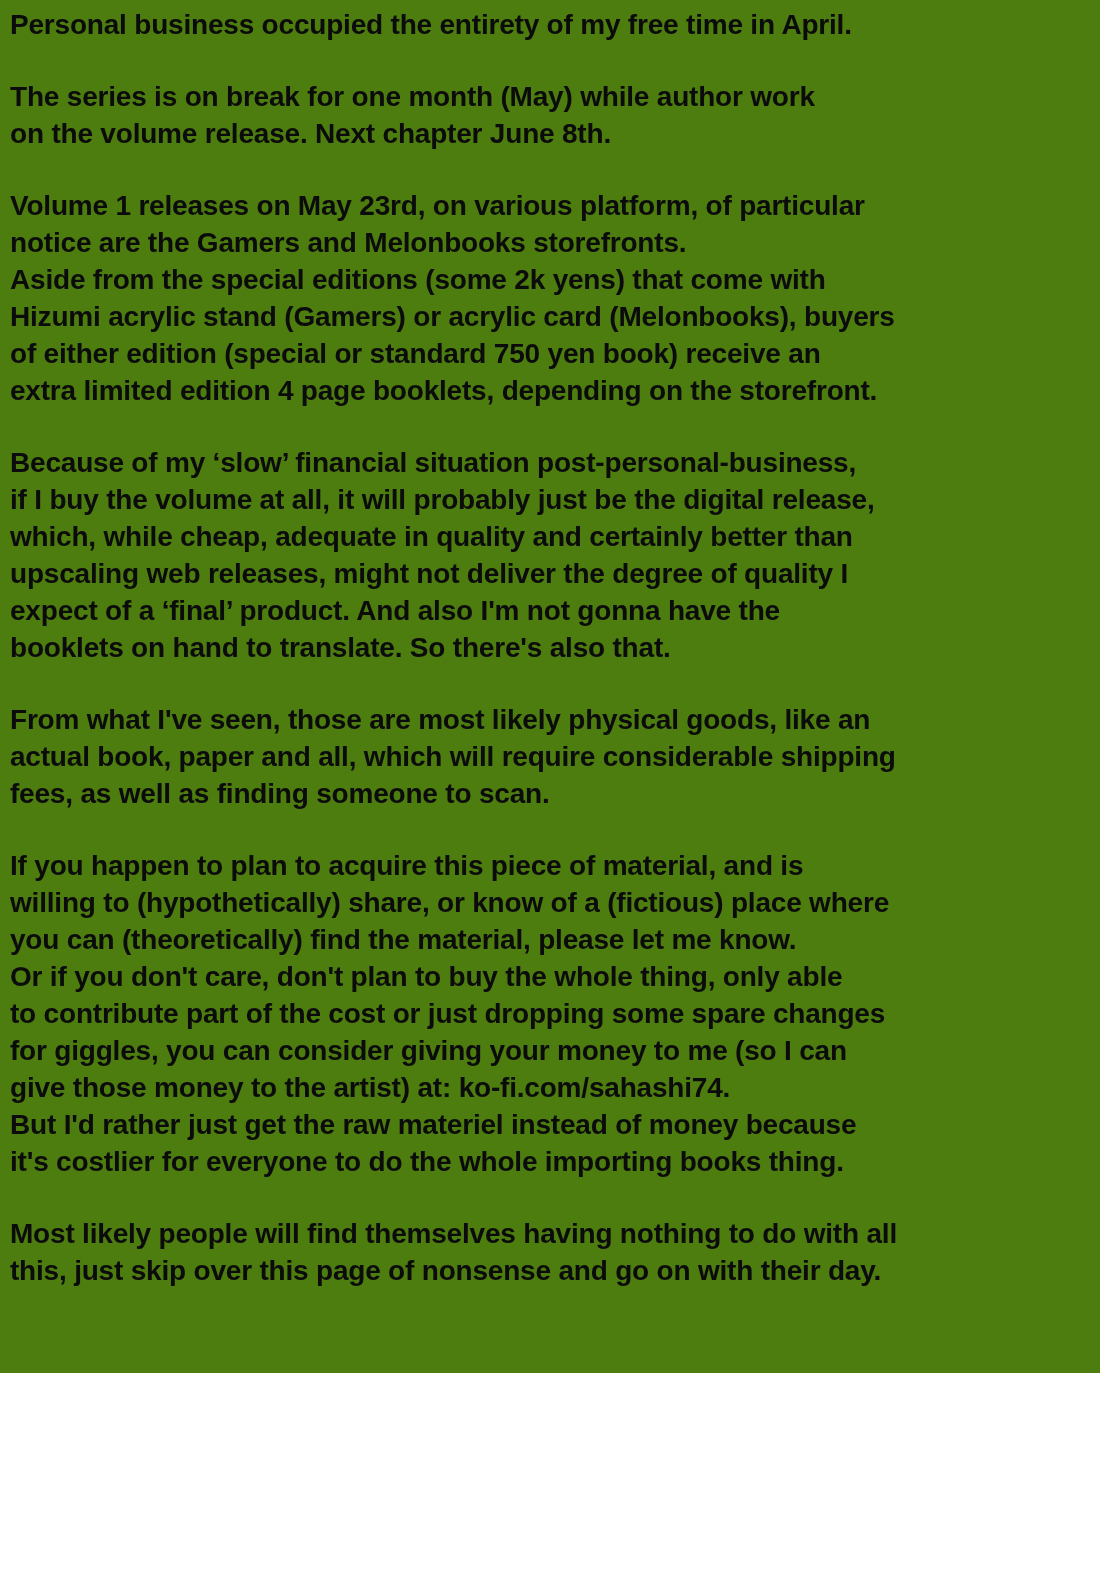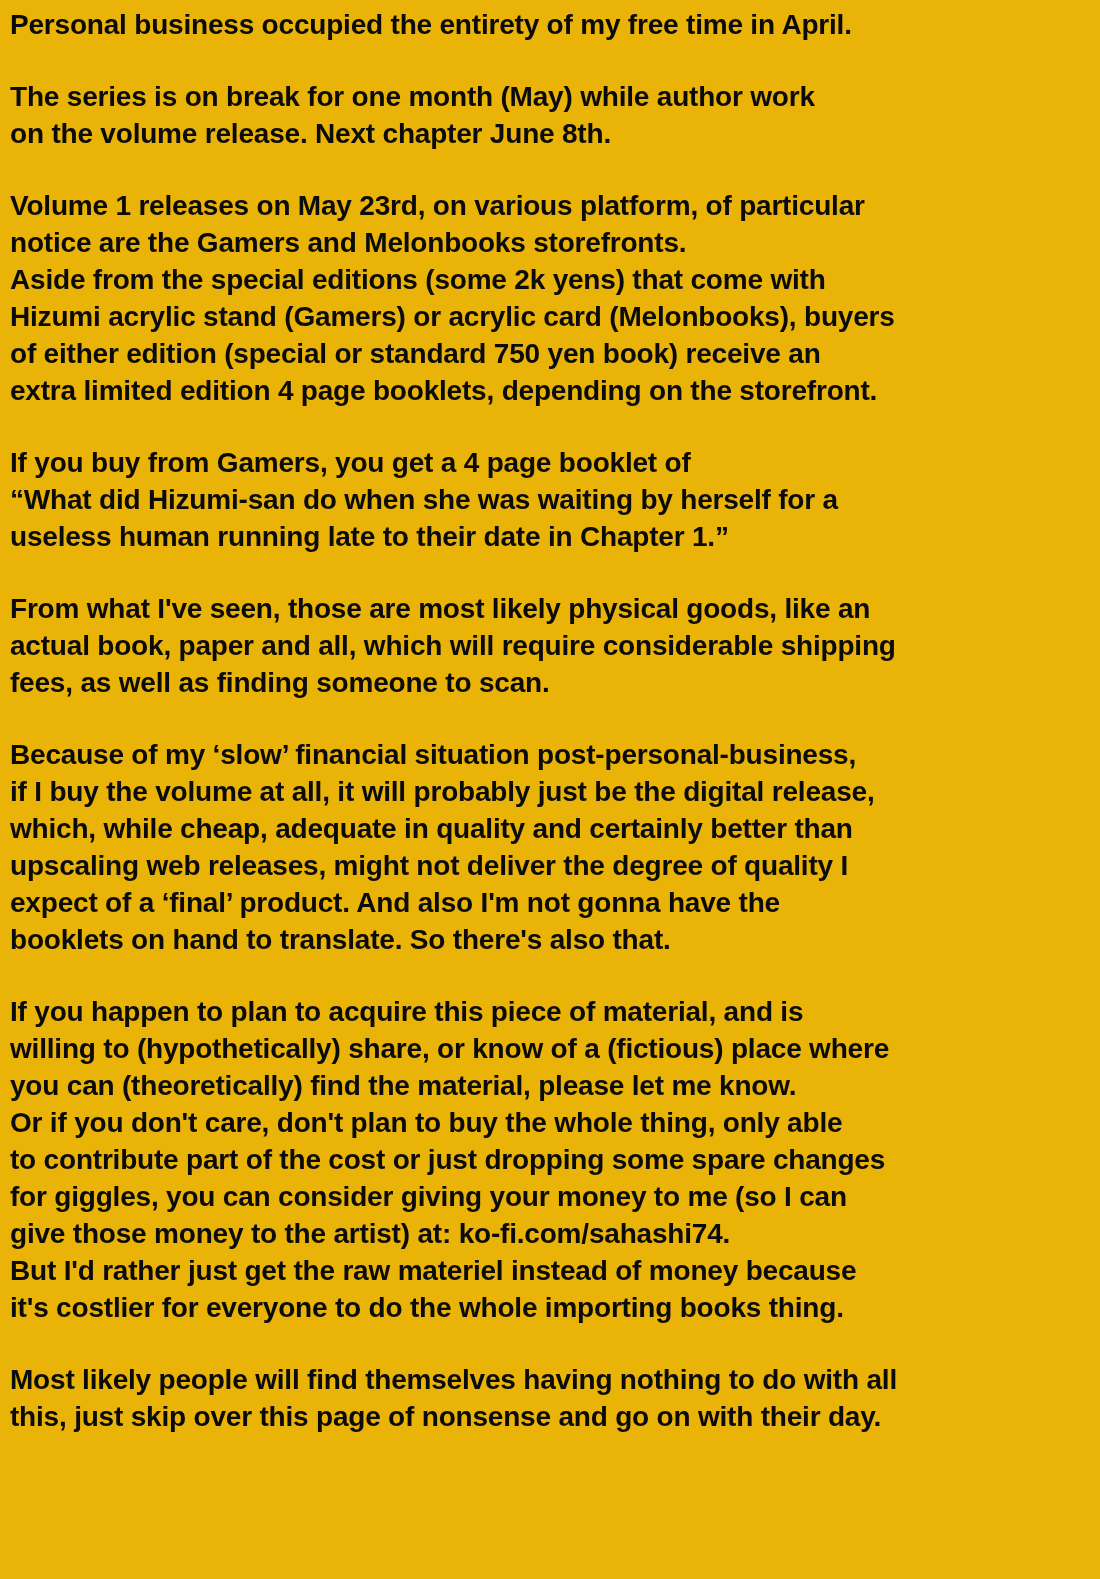--- a/index.html
+++ b/index.html
@@ -8,23 +8,23 @@
   }
   body {
     width: 1100px;
     height: 1579px;
     background: #ffffff;
     overflow: hidden;
   }
   .note-page {
     box-sizing: border-box;
     width: 1100px;
-    height: 1579px;
+    height: 1373px;
     padding: 6px 22px 0 10px;
-    background: #eab308;
+    background: #4d7c0f;
     color: #0b0b0b;
     font-family: "Liberation Sans", sans-serif;
     font-weight: 700;
     font-size: 28px;
     line-height: 37px;
     letter-spacing: -0.2px;
   }
   .note-para {
     margin: 0 0 35px 0;
     white-space: pre-line;
@@ -39,32 +39,29 @@
 <main class="note-page">
   <p class="note-para">Personal business occupied the entirety of my free time in April.</p>
   <p class="note-para">The series is on break for one month (May) while author work
 on the volume release. Next chapter June 8th.</p>
   <p class="note-para">Volume 1 releases on May 23rd, on various platform, of particular
 notice are the Gamers and Melonbooks storefronts.
 Aside from the special editions (some 2k yens) that come with
 Hizumi acrylic stand (Gamers) or acrylic card (Melonbooks), buyers
 of either edition (special or standard 750 yen book) receive an
 extra limited edition 4 page booklets, depending on the storefront.</p>
-  <p class="note-para">If you buy from Gamers, you get a 4 page booklet of
-“What did Hizumi-san do when she was waiting by herself for a
-useless human running late to their date in Chapter 1.”</p>
-  <p class="note-para">From what I've seen, those are most likely physical goods, like an
-actual book, paper and all, which will require considerable shipping
-fees, as well as finding someone to scan.</p>
   <p class="note-para">Because of my ‘slow’ financial situation post-personal-business,
 if I buy the volume at all, it will probably just be the digital release,
 which, while cheap, adequate in quality and certainly better than
 upscaling web releases, might not deliver the degree of quality I
 expect of a ‘final’ product. And also I'm not gonna have the
 booklets on hand to translate. So there's also that.</p>
+  <p class="note-para">From what I've seen, those are most likely physical goods, like an
+actual book, paper and all, which will require considerable shipping
+fees, as well as finding someone to scan.</p>
   <p class="note-para">If you happen to plan to acquire this piece of material, and is
 willing to (hypothetically) share, or know of a (fictious) place where
 you can (theoretically) find the material, please let me know.
 Or if you don't care, don't plan to buy the whole thing, only able
 to contribute part of the cost or just dropping some spare changes
 for giggles, you can consider giving your money to me (so I can
 give those money to the artist) at: ko-fi.com/sahashi74.
 But I'd rather just get the raw materiel instead of money because
 it's costlier for everyone to do the whole importing books thing.</p>
   <p class="note-para">Most likely people will find themselves having nothing to do with all

